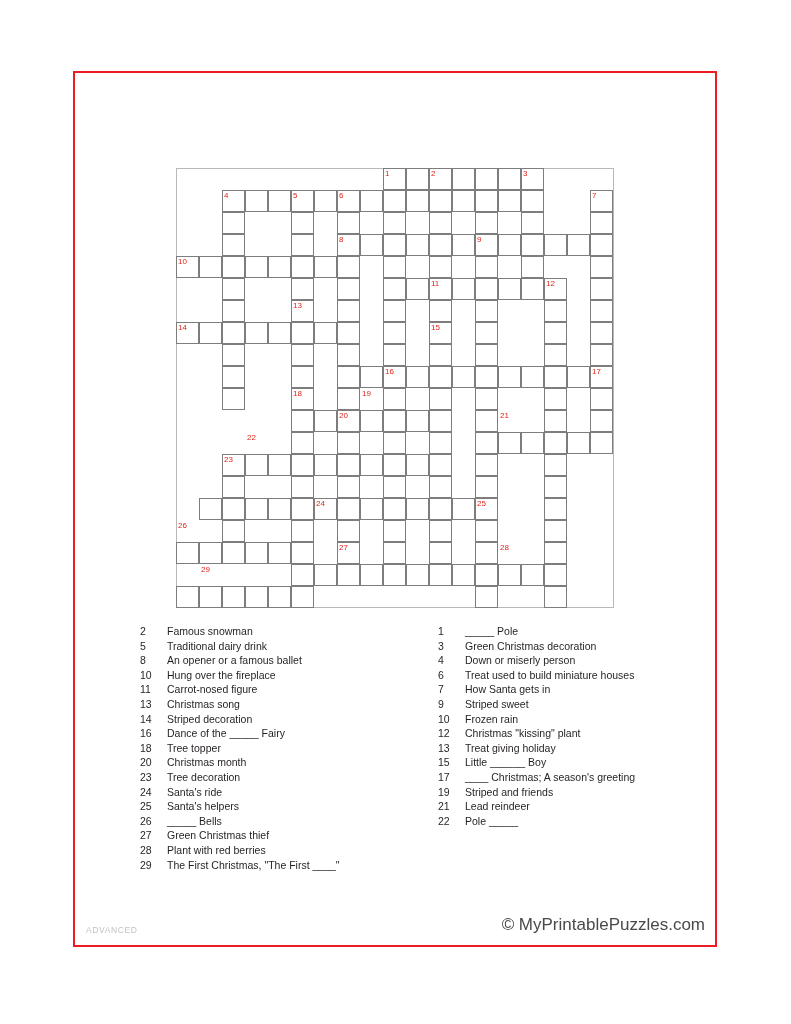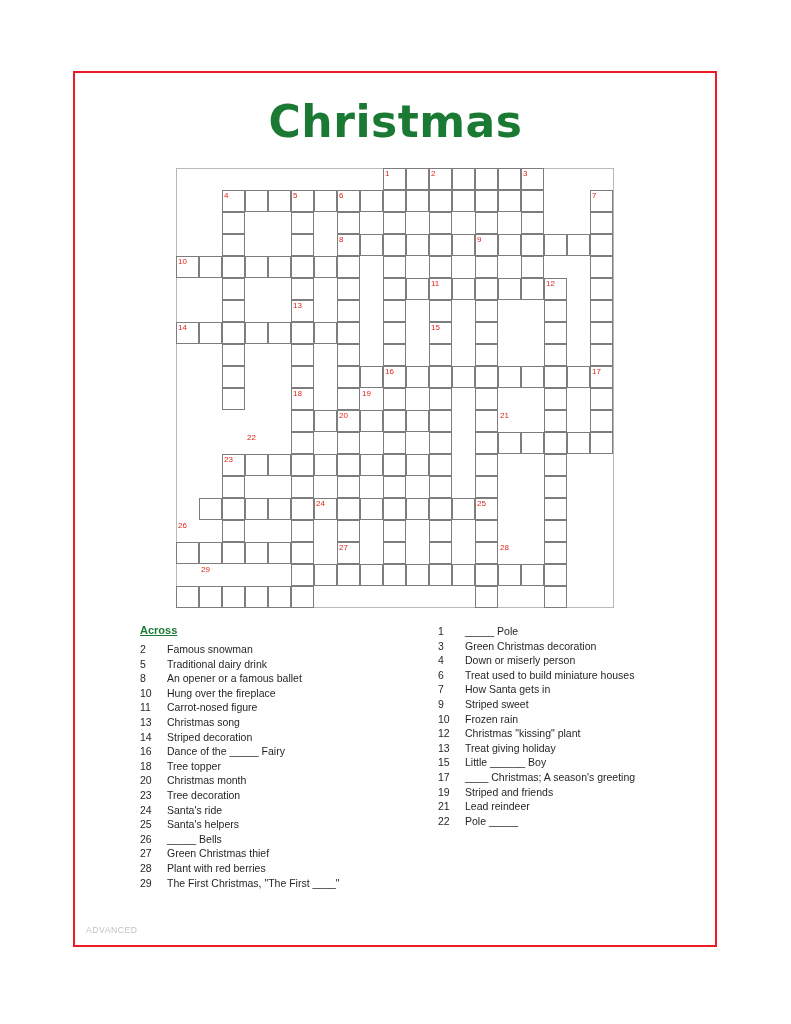--- a/index.html
+++ b/index.html
@@ -136,21 +136,20 @@
     font-family: "Liberation Sans", sans-serif;
   }
 </style>
 </head>
 <body>
 
 <div class="page">
 
   <div class="border-frame"></div>
 
-  <div class="title">Christmas</div>
 
   <div class="grid-wrap">
     <div class="grid-bg"></div>
     <div id="grid-cells">
         <div class="cell" style="left: 207px; top: 0px;"></div>
         <div class="cell" style="left: 230px; top: 0px;"></div>
         <div class="cell" style="left: 253px; top: 0px;"></div>
         <div class="cell" style="left: 276px; top: 0px;"></div>
         <div class="cell" style="left: 299px; top: 0px;"></div>
         <div class="cell" style="left: 322px; top: 0px;"></div>
@@ -388,21 +387,20 @@
         <div class="cellnum" style="left: 301px; top: 331px;">25</div>
         <div class="cellnum" style="left: 2px; top: 353px;">26</div>
         <div class="cellnum" style="left: 163px; top: 375px;">27</div>
         <div class="cellnum" style="left: 324px; top: 375px;">28</div>
         <div class="cellnum" style="left: 25px; top: 397px;">29</div>
       </div>
   </div>
 
   <div class="clues">
     <div class="col-across">
-      <div class="col-head">Across</div>
       <div id="across-list">
           <div class="clue-row">
             <div class="clue-num">2</div>
             <div class="clue-text">Famous snowman</div>
           </div>
           <div class="clue-row">
             <div class="clue-num">5</div>
             <div class="clue-text">Traditional dairy drink</div>
           </div>
           <div class="clue-row">
@@ -523,14 +521,15 @@
           </div>
           <div class="clue-row">
             <div class="clue-num">22</div>
             <div class="clue-text">Pole _____</div>
           </div>
         </div>
     </div>
   </div>
 
   <div class="footer-left">ADVANCED</div>
+  <div class="footer-right">© MyPrintablePuzzles.com</div>
 
 </div>
 
 </body></html>

